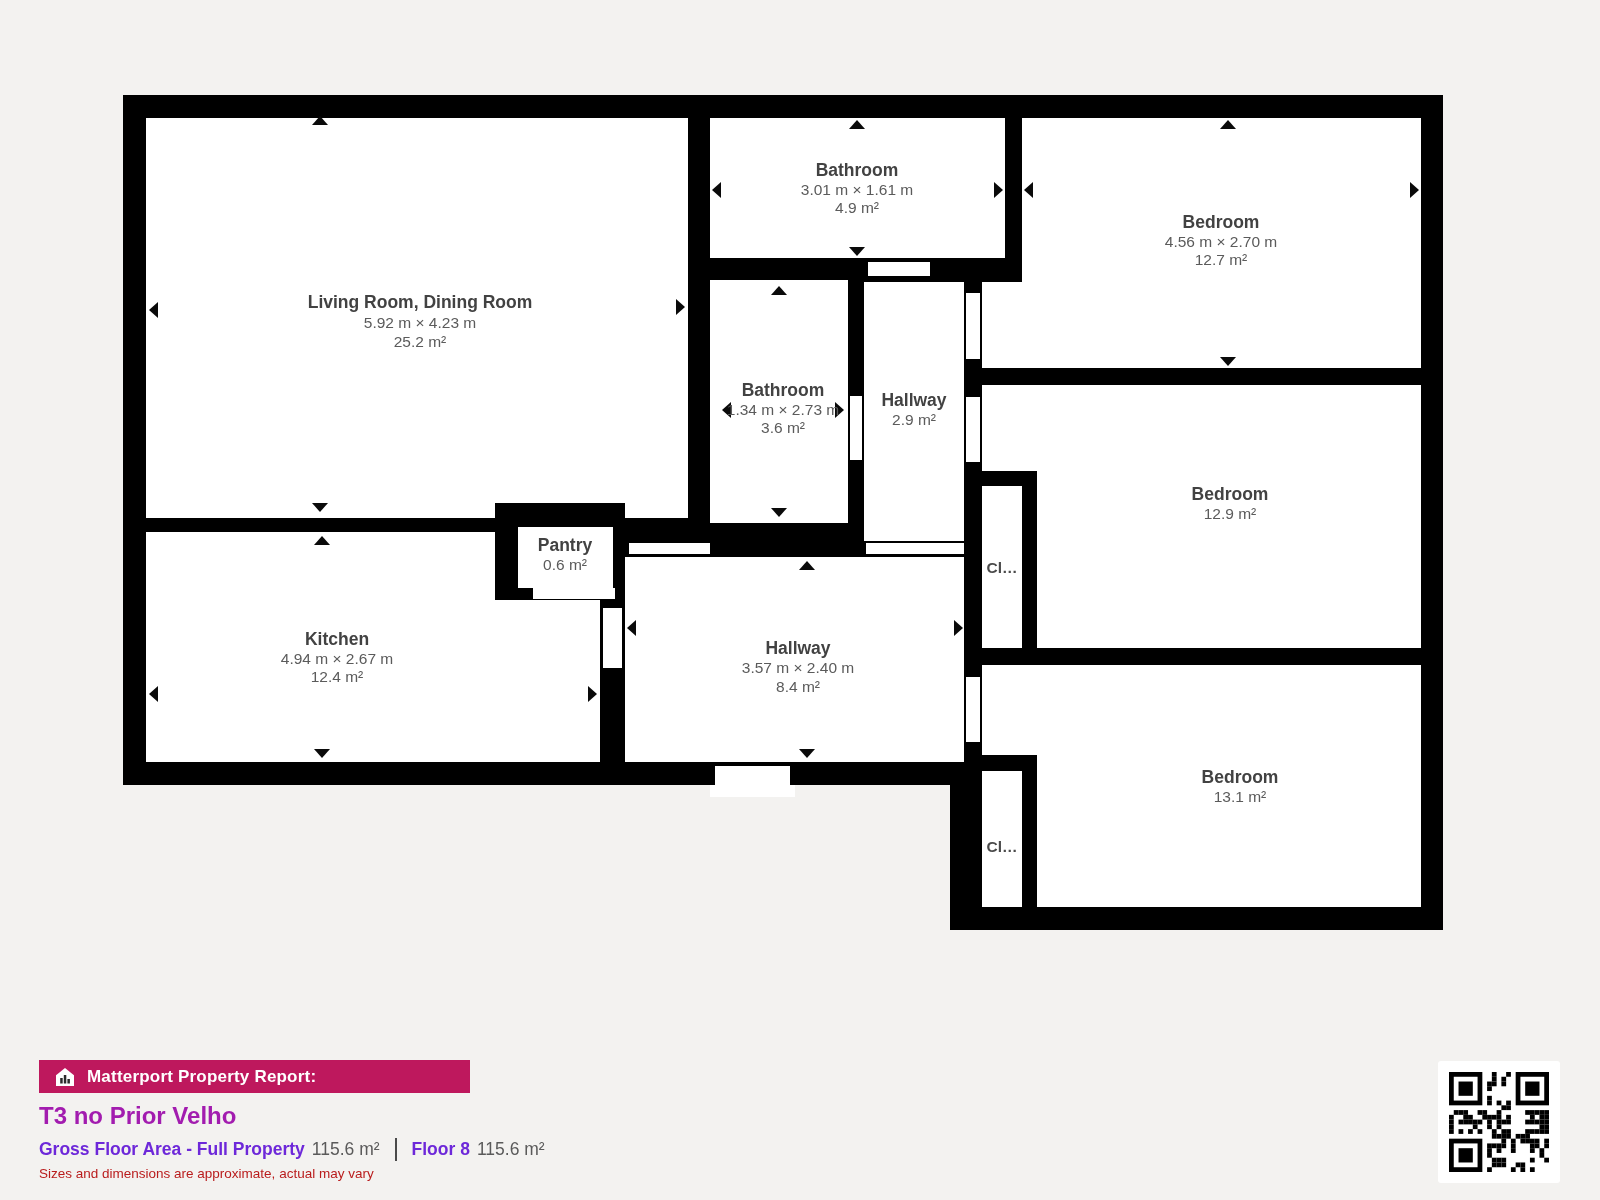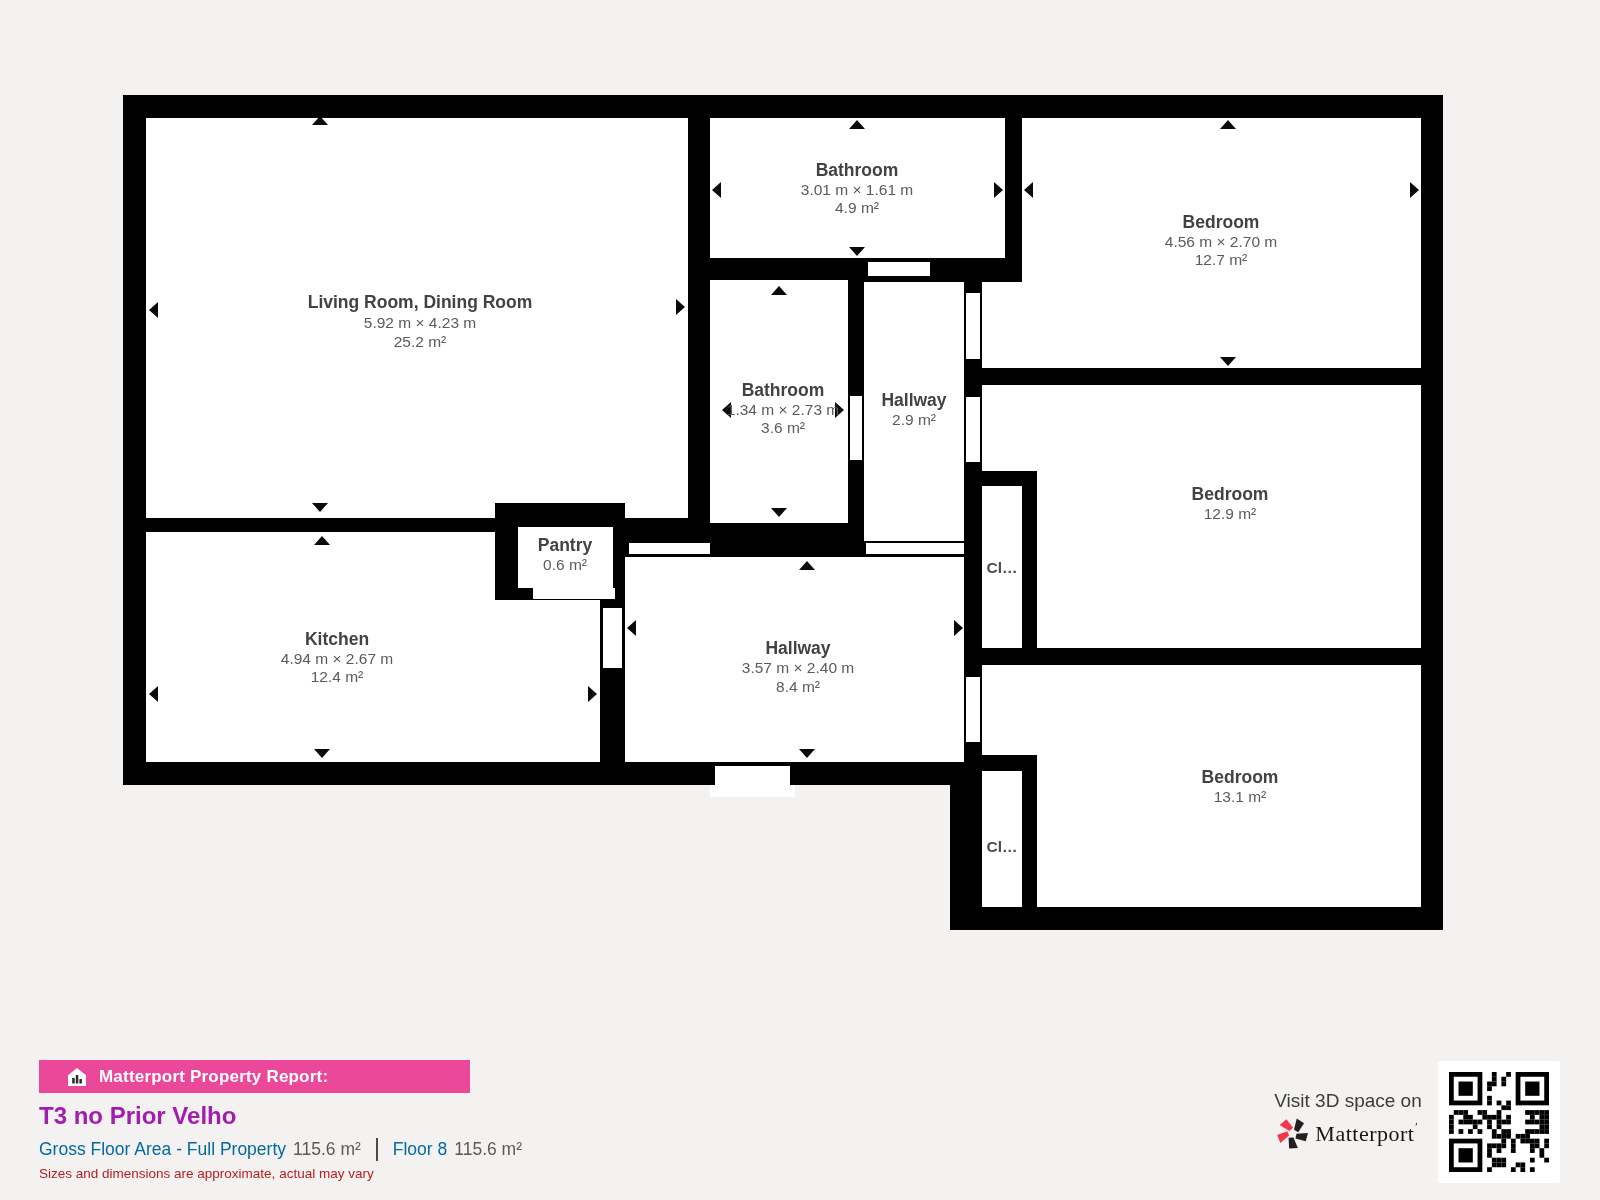--- a/index.html
+++ b/index.html
@@ -15,27 +15,27 @@
   .rsub{font-size:15.5px;fill:#5b5b5b;}
   .rcl{font-size:15.5px;font-weight:bold;fill:#4a4a4a;}
   .wall{fill:#000;}
   .roomfill{fill:#ffffff;}
   .gap{fill:#ffffff;}
   .arr{fill:#0a0a0a;}
 
   
   .report-bar{
     position:absolute;left:39px;top:1060px;width:431px;height:33px;
-    background:#ec4899;display:flex;align-items:center;padding-left:28px;
+    background:#be185d;display:flex;align-items:center;padding-left:16px;
     box-sizing:border-box;
   }
   .report-bar .bar-label{color:#fff;font-size:17px;font-weight:bold;margin-left:12px;letter-spacing:.2px;}
   .prop-title{position:absolute;left:39px;top:1102px;font-size:24px;font-weight:bold;color:#a21caf;}
   .stats{position:absolute;left:39px;top:1138px;font-size:17.5px;color:#5a5a5a;display:flex;align-items:center;}
-  .stats b{color:#0369a1;font-weight:normal;}
+  .stats b{color:#6d28d9;font-weight:bold;}
   .stats .lbl{margin-right:7px;}
   .stats .divider{display:inline-block;width:2px;height:23px;background:#4a4a4a;margin:0 15px;}
   .disclaimer{position:absolute;left:39px;top:1166px;font-size:13.5px;color:#b91c1c;}
 
   .visit-block{position:absolute;left:1248px;top:1090px;width:200px;text-align:center;}
   .visit-text{font-size:19px;color:#3b3b3b;}
   .brand-row{margin-top:6px;display:flex;align-items:center;justify-content:center;}
   .brand-word{font-family:"Liberation Serif", serif;font-size:22px;color:#161616;margin-left:7px;letter-spacing:.5px;}
   .brand-mark{font-size:11px;color:#161616;vertical-align:top;line-height:10px;}
   .qr-card{
@@ -200,35 +200,20 @@
   <b class="lbl">Gross Floor Area - Full Property</b>
   <span>115.6 m²</span>
   <span class="divider"></span>
   <b class="lbl">Floor 8</b>
   <span>115.6 m²</span>
 </div>
 
 <div class="disclaimer">Sizes and dimensions are approximate, actual may vary</div>
 
 
-<div class="visit-block">
-  <div class="visit-text">Visit 3D space on</div>
-  <div class="brand-row">
-    <svg width="31" height="31" viewBox="-16 -16 32 32">
-      <g>
-        <path d="M -1,-4 L -5.5,-15 L 3.5,-15.5 L 4,-4.5 Z" fill="#f4364c" transform="rotate(-36)"></path>
-        <path d="M -1,-4 L -5.5,-15 L 3.5,-15.5 L 4,-4.5 Z" fill="#231f20" transform="rotate(36)"></path>
-        <path d="M -1,-4 L -5.5,-15 L 3.5,-15.5 L 4,-4.5 Z" fill="#231f20" transform="rotate(108)"></path>
-        <path d="M -1,-4 L -5.5,-15 L 3.5,-15.5 L 4,-4.5 Z" fill="#231f20" transform="rotate(180)"></path>
-        <path d="M -1,-4 L -5.5,-15 L 3.5,-15.5 L 4,-4.5 Z" fill="#f4364c" transform="rotate(252)"></path>
-      </g>
-    </svg>
-    <span class="brand-word"><span>Matterport</span><sup class="brand-mark">ʼ</sup></span>
-  </div>
-</div>
 
 <div class="qr-card">
   <svg id="qr" width="100" height="100" viewBox="0 0 21 21">
         <rect x="9" y="0" width="1" height="1" fill="#000"></rect>
         <rect x="12" y="0" width="1" height="1" fill="#000"></rect>
         <rect x="9" y="1" width="1" height="1" fill="#000"></rect>
         <rect x="11" y="1" width="1" height="1" fill="#000"></rect>
         <rect x="8" y="2" width="1" height="1" fill="#000"></rect>
         <rect x="9" y="2" width="1" height="1" fill="#000"></rect>
         <rect x="11" y="2" width="1" height="1" fill="#000"></rect>

